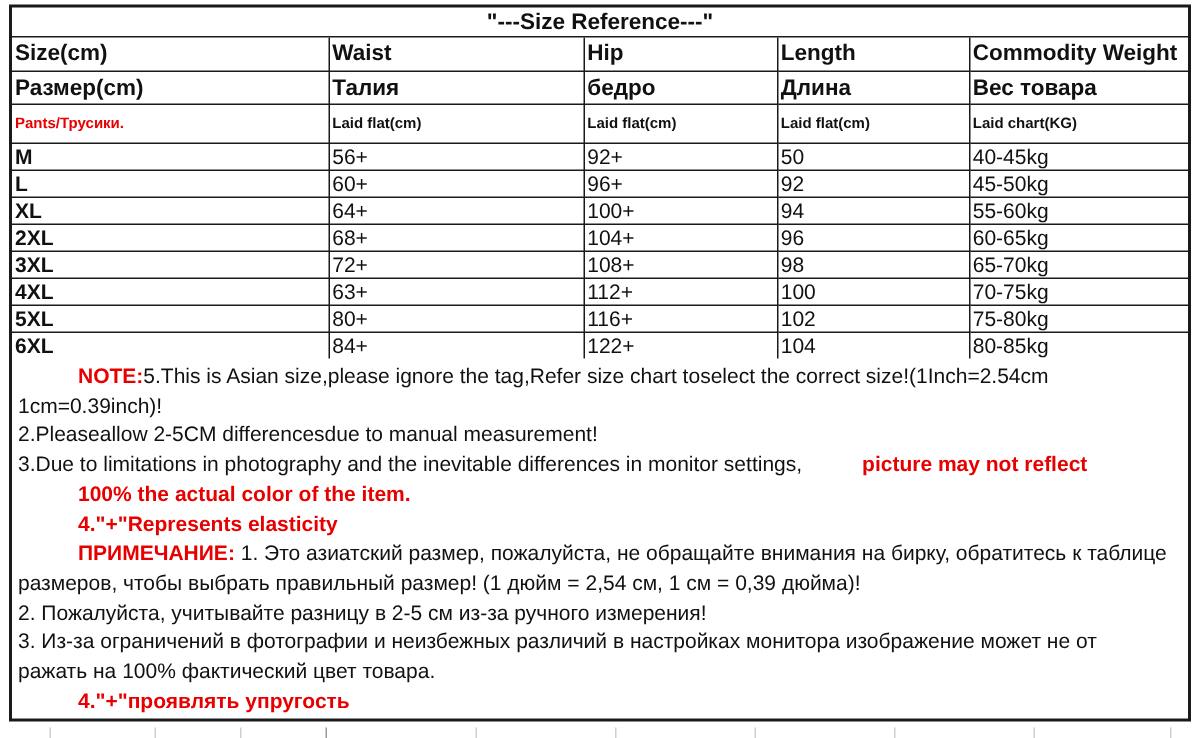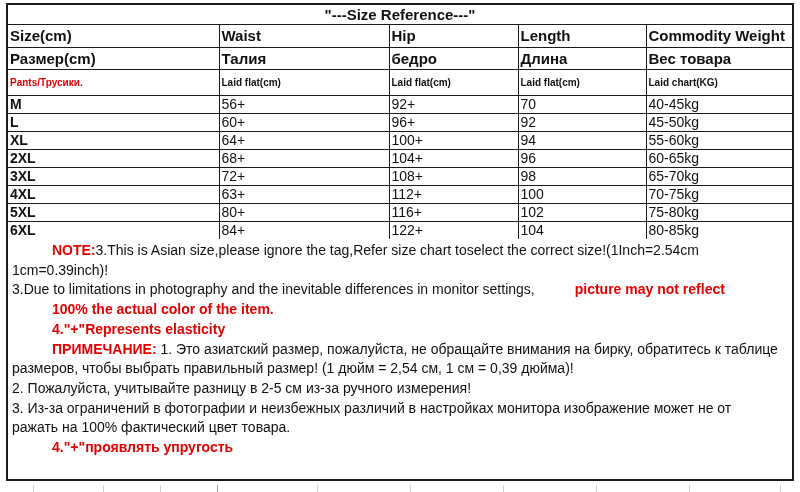--- a/index.html
+++ b/index.html
@@ -58,21 +58,21 @@
           <td>Laid flat(cm)</td>
           <td>Laid flat(cm)</td>
           <td>Laid flat(cm)</td>
           <td>Laid chart(KG)</td>
         </tr>
 
         <tr class="dr">
           <td class="sz">M</td>
           <td>56+</td>
           <td>92+</td>
-          <td>70</td>
+          <td>50</td>
           <td>40-45kg</td>
         </tr>
         <tr class="dr">
           <td class="sz">L</td>
           <td>60+</td>
           <td>96+</td>
           <td>92</td>
           <td>45-50kg</td>
         </tr>
         <tr class="dr">
@@ -114,22 +114,23 @@
           <td class="sz">6XL</td>
           <td>84+</td>
           <td>122+</td>
           <td>104</td>
           <td>80-85kg</td>
         </tr>
       </tbody>
     </table>
 
     <div class="notes">
-      <div class="nl"><span class="red">NOTE:</span><span>3.This is Asian size,please ignore the tag,Refer size chart toselect the correct size!(1Inch=2.54cm</span></div>
+      <div class="nl"><span class="red">NOTE:</span><span>5.This is Asian size,please ignore the tag,Refer size chart toselect the correct size!(1Inch=2.54cm</span></div>
       <div class="nl"><span>1cm=0.39inch)!</span></div>
+      <div class="nl"><span>2.Pleaseallow 2-5CM differencesdue to manual measurement!</span></div>
       <div class="nl"><span>3.Due to limitations in photography and the inevitable differences in monitor settings,</span><span class="red">picture may not reflect</span></div>
       <div class="nl"><span class="red">100% the actual color of the item.</span></div>
       <div class="nl"><span class="red">4."+"Represents elasticity</span></div>
       <div class="nl"><span class="red">ПРИМЕЧАНИЕ:</span><span> 1. Это азиатский размер, пожалуйста, не обращайте внимания на бирку, обратитесь к таблице</span></div>
       <div class="nl"><span>размеров, чтобы выбрать правильный размер! (1 дюйм = 2,54 см, 1 см = 0,39 дюйма)!</span></div>
       <div class="nl"><span>2. Пожалуйста, учитывайте разницу в 2-5 см из-за ручного измерения!</span></div>
       <div class="nl"><span>3. Из-за ограничений в фотографии и неизбежных различий в настройках монитора изображение может не от</span></div>
       <div class="nl"><span>ражать на 100% фактический цвет товара.</span></div>
       <div class="nl"><span class="red">4."+"проявлять упругость</span></div>
     </div>

